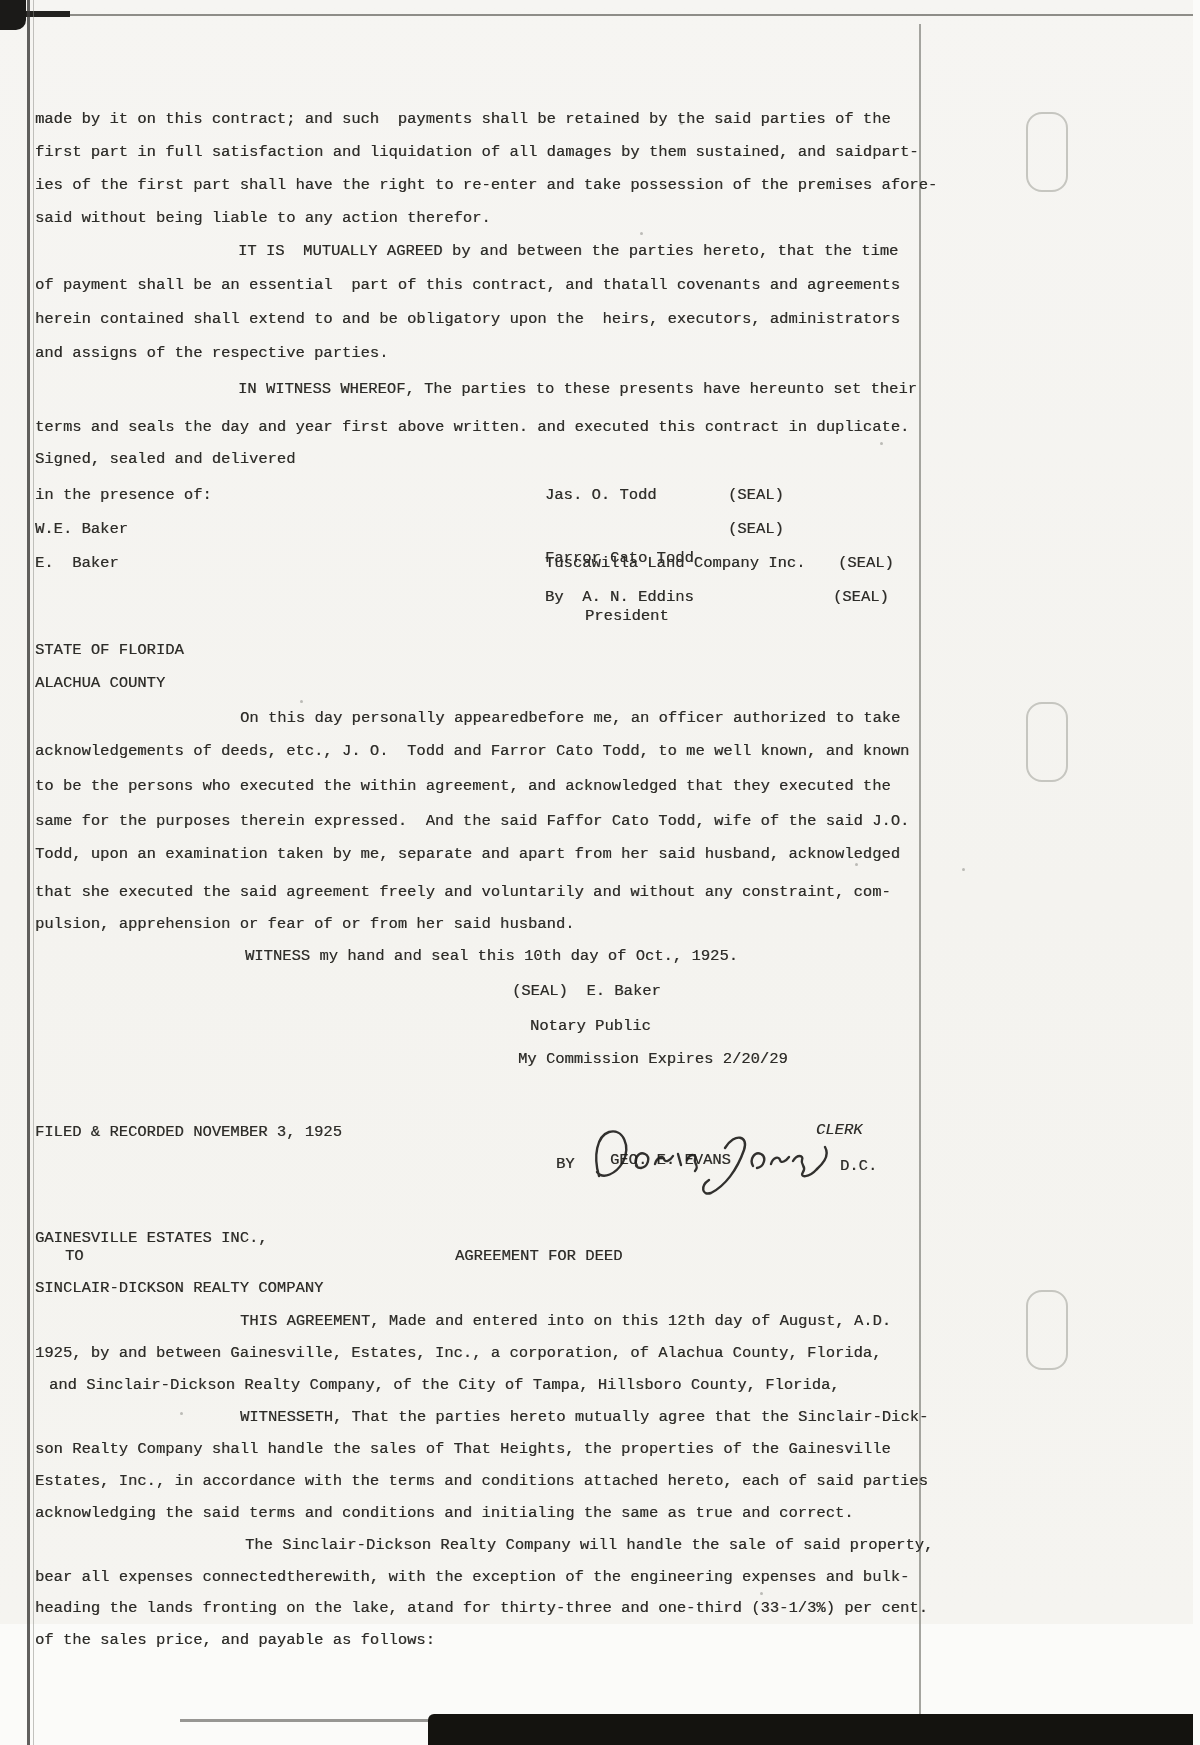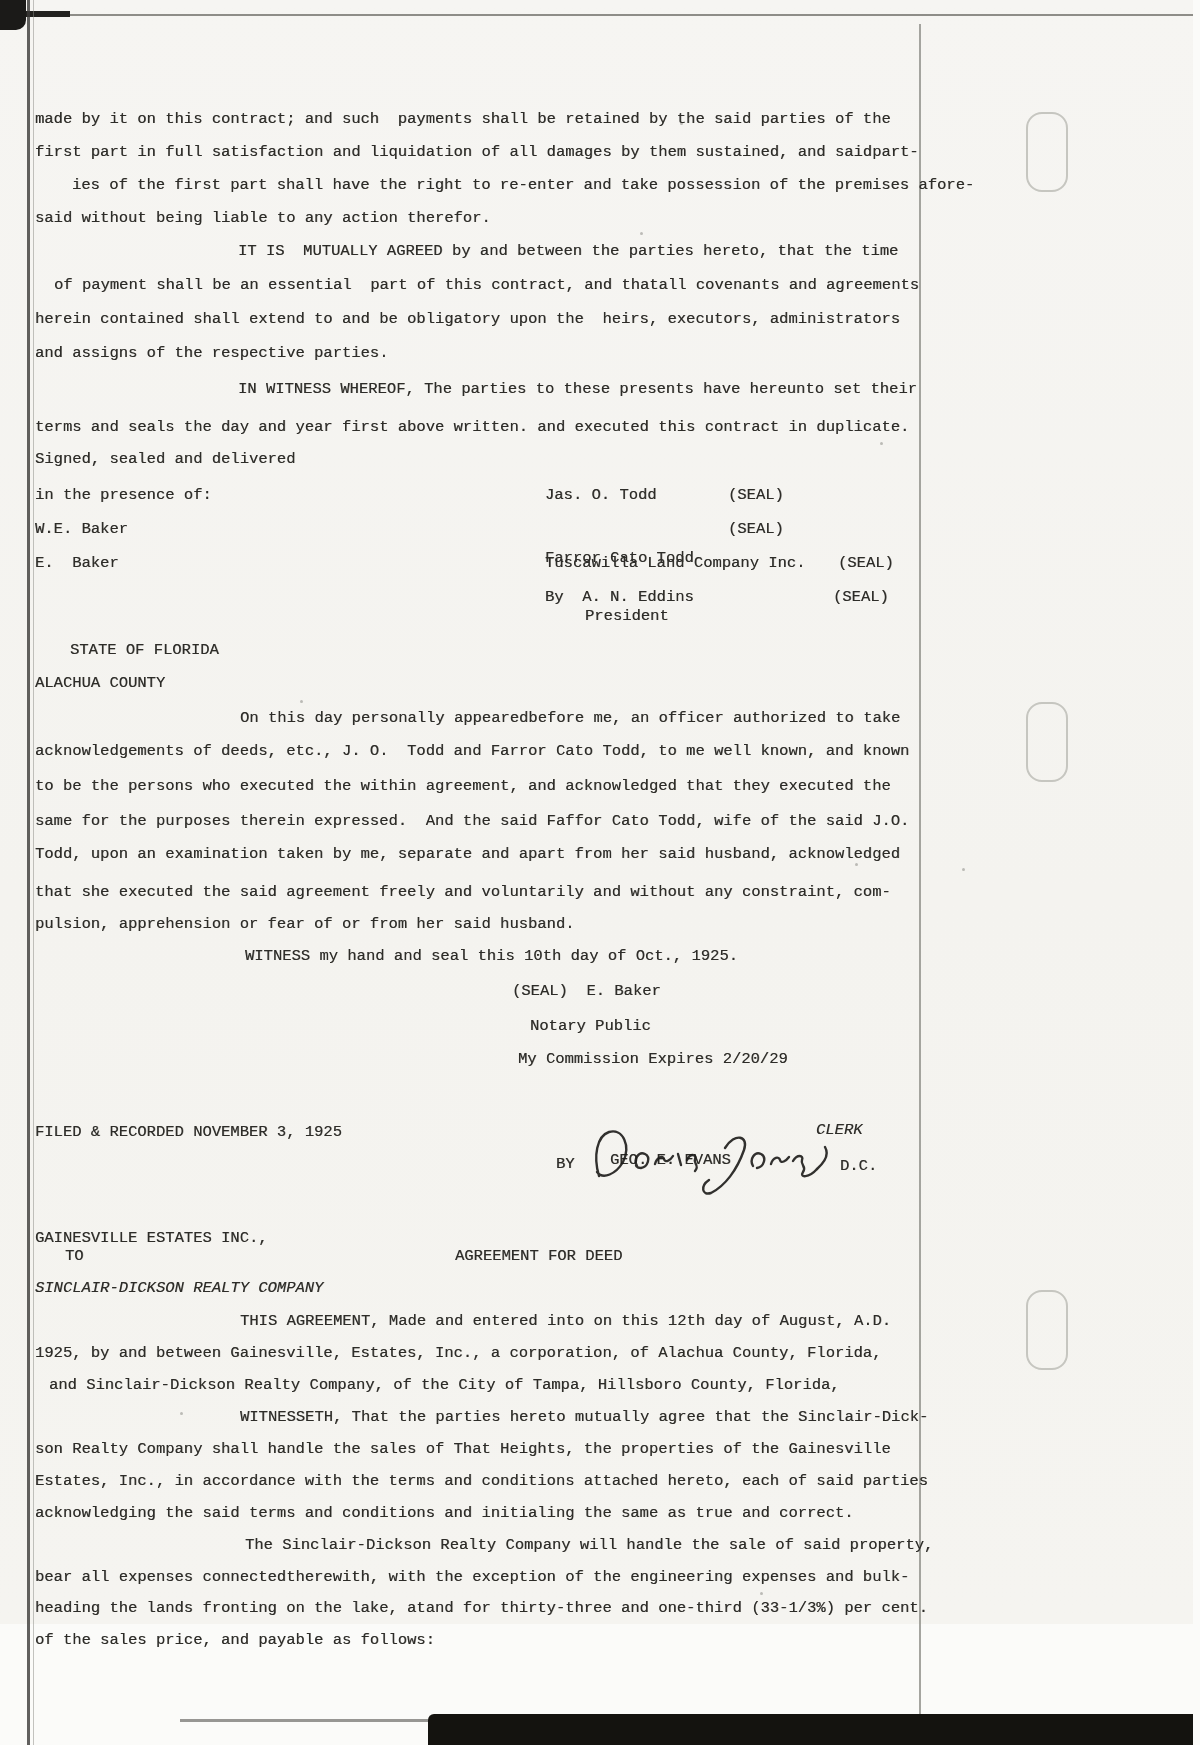--- a/index.html
+++ b/index.html
@@ -47,63 +47,63 @@
     <div class="speck" style="left:680px;top:122px"></div>
     <div class="speck" style="left:300px;top:700px"></div>
     <div class="speck" style="left:760px;top:1592px"></div>
     <div class="speck" style="left:640px;top:232px"></div>
     <div class="speck" style="left:180px;top:1412px"></div>
     <div class="speck" style="left:880px;top:442px"></div>
 
     <div>
         <div class="line" style="left: 35px; top: 110px;">made by it on this contract; and such  payments shall be retained by the said parties of the</div>
         <div class="line" style="left: 35px; top: 143px;">first part in full satisfaction and liquidation of all damages by them sustained, and saidpart-</div>
-        <div class="line" style="left: 35px; top: 176px; margin-left: 37px;">ies of the first part shall have the right to re-enter and take possession of the premises afore-</div>
+        <div class="line" style="left: 35px; top: 176px;">ies of the first part shall have the right to re-enter and take possession of the premises afore-</div>
         <div class="line" style="left: 35px; top: 209px;">said without being liable to any action therefor.</div>
         <div class="line" style="left: 238px; top: 242px;">IT IS  MUTUALLY AGREED by and between the parties hereto, that the time</div>
-        <div class="line" style="left: 35px; top: 276px; padding-left: 19px;">of payment shall be an essential  part of this contract, and thatall covenants and agreements</div>
+        <div class="line" style="left: 35px; top: 276px;">of payment shall be an essential  part of this contract, and thatall covenants and agreements</div>
         <div class="line" style="left: 35px; top: 310px;">herein contained shall extend to and be obligatory upon the  heirs, executors, administrators</div>
         <div class="line" style="left: 35px; top: 344px;">and assigns of the respective parties.</div>
         <div class="line" style="left: 238px; top: 380px;">IN WITNESS WHEREOF, The parties to these presents have hereunto set their</div>
         <div class="line" style="left: 35px; top: 418px;">terms and seals the day and year first above written. and executed this contract in duplicate.</div>
         <div class="line" style="left: 35px; top: 450px;">Signed, sealed and delivered</div>
         <div class="line" style="left: 35px; top: 486px;">in the presence of:</div>
         <div class="line" style="left: 545px; top: 486px;">Jas. O. Todd</div>
         <div class="line" style="left: 728px; top: 486px;">(SEAL)</div>
         <div class="line" style="left: 35px; top: 520px;">W.E. Baker</div>
         <div class="line" style="left: 545px; top: 520px; margin-top: 29px;">Farror Cato Todd</div>
         <div class="line" style="left: 728px; top: 520px;">(SEAL)</div>
         <div class="line" style="left: 35px; top: 554px;">E.  Baker</div>
         <div class="line" style="left: 545px; top: 554px;">Tuscawilla Land Company Inc.</div>
         <div class="line" style="left: 838px; top: 554px;">(SEAL)</div>
         <div class="line" style="left: 545px; top: 588px;">By  A. N. Eddins</div>
         <div class="line" style="left: 833px; top: 588px;">(SEAL)</div>
         <div class="line" style="left: 585px; top: 607px;">President</div>
-        <div class="line" style="left: 35px; top: 641px; margin-left: 35px;">STATE OF FLORIDA</div>
+        <div class="line" style="left: 35px; top: 641px;">STATE OF FLORIDA</div>
         <div class="line" style="left: 35px; top: 674px;">ALACHUA COUNTY</div>
         <div class="line" style="left: 240px; top: 709px;">On this day personally appearedbefore me, an officer authorized to take</div>
         <div class="line" style="left: 35px; top: 742px;">acknowledgements of deeds, etc., J. O.  Todd and Farror Cato Todd, to me well known, and known</div>
         <div class="line" style="left: 35px; top: 777px;">to be the persons who executed the within agreement, and acknowledged that they executed the</div>
         <div class="line" style="left: 35px; top: 812px;">same for the purposes therein expressed.  And the said Faffor Cato Todd, wife of the said J.O.</div>
         <div class="line" style="left: 35px; top: 845px;">Todd, upon an examination taken by me, separate and apart from her said husband, acknowledged</div>
         <div class="line" style="left: 35px; top: 883px;">that she executed the said agreement freely and voluntarily and without any constraint, com-</div>
         <div class="line" style="left: 35px; top: 915px;">pulsion, apprehension or fear of or from her said husband.</div>
         <div class="line" style="left: 245px; top: 947px;">WITNESS my hand and seal this 10th day of Oct., 1925.</div>
         <div class="line" style="left: 512px; top: 982px;">(SEAL)  E. Baker</div>
         <div class="line" style="left: 530px; top: 1017px;">Notary Public</div>
         <div class="line" style="left: 518px; top: 1050px;">My Commission Expires 2/20/29</div>
         <div class="line" style="left: 35px; top: 1123px;">FILED &amp; RECORDED NOVEMBER 3, 1925</div>
         <div class="line" style="left: 610px; top: 1119px; margin-top: 32px;">GEO. E. EVANS</div>
         <div class="line" style="left: 816px; top: 1121px; font-style: italic;">CLERK</div>
         <div class="line" style="left: 556px; top: 1155px;">BY</div>
         <div class="line" style="left: 840px; top: 1157px;">D.C.</div>
         <div class="line" style="left: 35px; top: 1215px; margin-top: 14px;">GAINESVILLE ESTATES INC.,</div>
         <div class="line" style="left: 65px; top: 1247px;">TO</div>
         <div class="line" style="left: 455px; top: 1247px;">AGREEMENT FOR DEED</div>
-        <div class="line" style="left: 35px; top: 1279px; font-style: italic;">SINCLAIR-DICKSON REALTY COMPANY</div>
+        <div class="line" style="left: 35px; top: 1279px;">SINCLAIR-DICKSON REALTY COMPANY</div>
         <div class="line" style="left: 240px; top: 1312px;">THIS AGREEMENT, Made and entered into on this 12th day of August, A.D.</div>
         <div class="line" style="left: 35px; top: 1344px;">1925, by and between Gainesville, Estates, Inc., a corporation, of Alachua County, Florida,</div>
         <div class="line" style="left: 35px; top: 1376px; margin-left: 14px;">and Sinclair-Dickson Realty Company, of the City of Tampa, Hillsboro County, Florida,</div>
         <div class="line" style="left: 240px; top: 1408px;">WITNESSETH, That the parties hereto mutually agree that the Sinclair-Dick-</div>
         <div class="line" style="left: 35px; top: 1440px;">son Realty Company shall handle the sales of That Heights, the properties of the Gainesville</div>
         <div class="line" style="left: 35px; top: 1472px;">Estates, Inc., in accordance with the terms and conditions attached hereto, each of said parties</div>
         <div class="line" style="left: 35px; top: 1504px;">acknowledging the said terms and conditions and initialing the same as true and correct.</div>
         <div class="line" style="left: 245px; top: 1536px;">The Sinclair-Dickson Realty Company will handle the sale of said property,</div>
         <div class="line" style="left: 35px; top: 1568px;">bear all expenses connectedtherewith, with the exception of the engineering expenses and bulk-</div>
         <div class="line" style="left: 35px; top: 1599px;">heading the lands fronting on the lake, atand for thirty-three and one-third (33-1/3%) per cent.</div>

